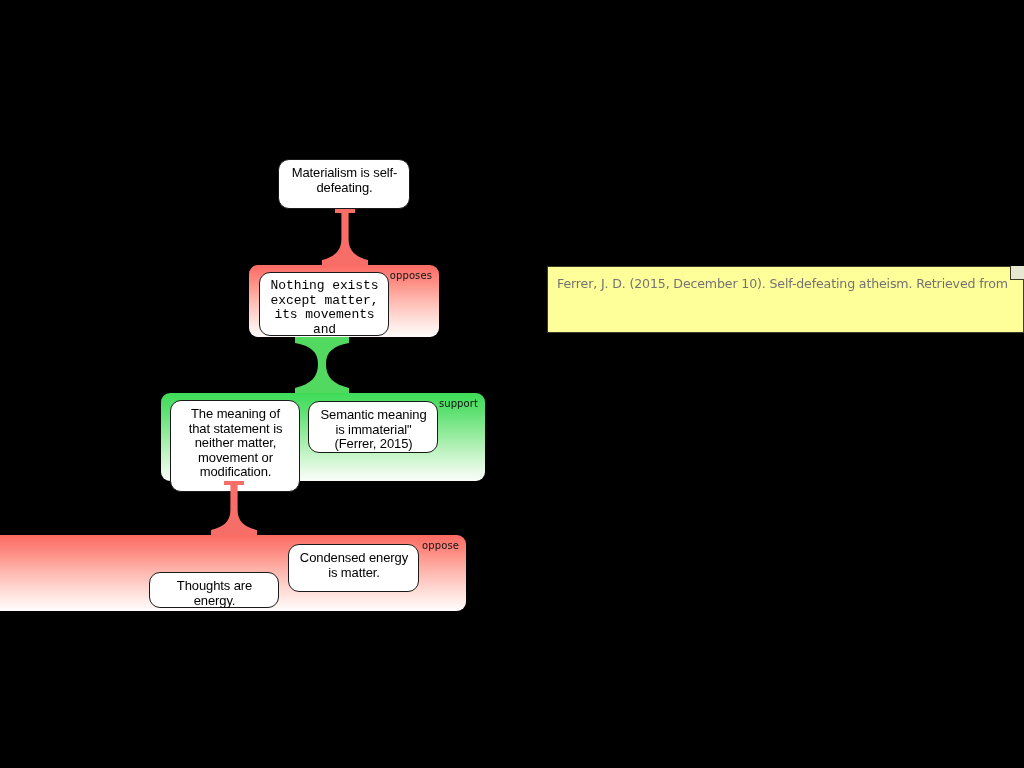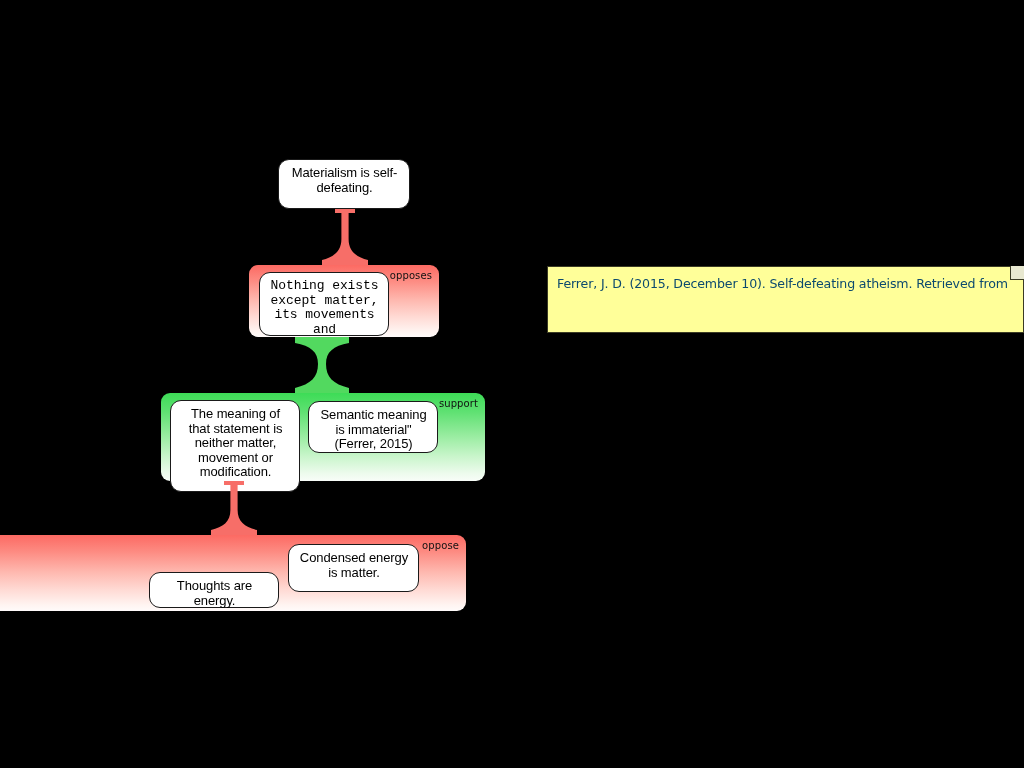--- a/index.html
+++ b/index.html
@@ -72,21 +72,21 @@
     pointer-events: none;
   }
   .connector svg { display: block; }
 
   
   .note {
     position: absolute;
     box-sizing: border-box;
     background: #ffff99;
     border: 1px solid #3b3b24;
-    color: #0c4a6e;
+    color: #737373;
     font-family: "DejaVu Sans", sans-serif;
     font-size: 12.6px;
     line-height: 21px;
     padding: 6px 9px 6px 9px;
     letter-spacing: -0.15px;
   }
   .note .fold {
     position: absolute;
     right: -1px;
     top: -1px;

